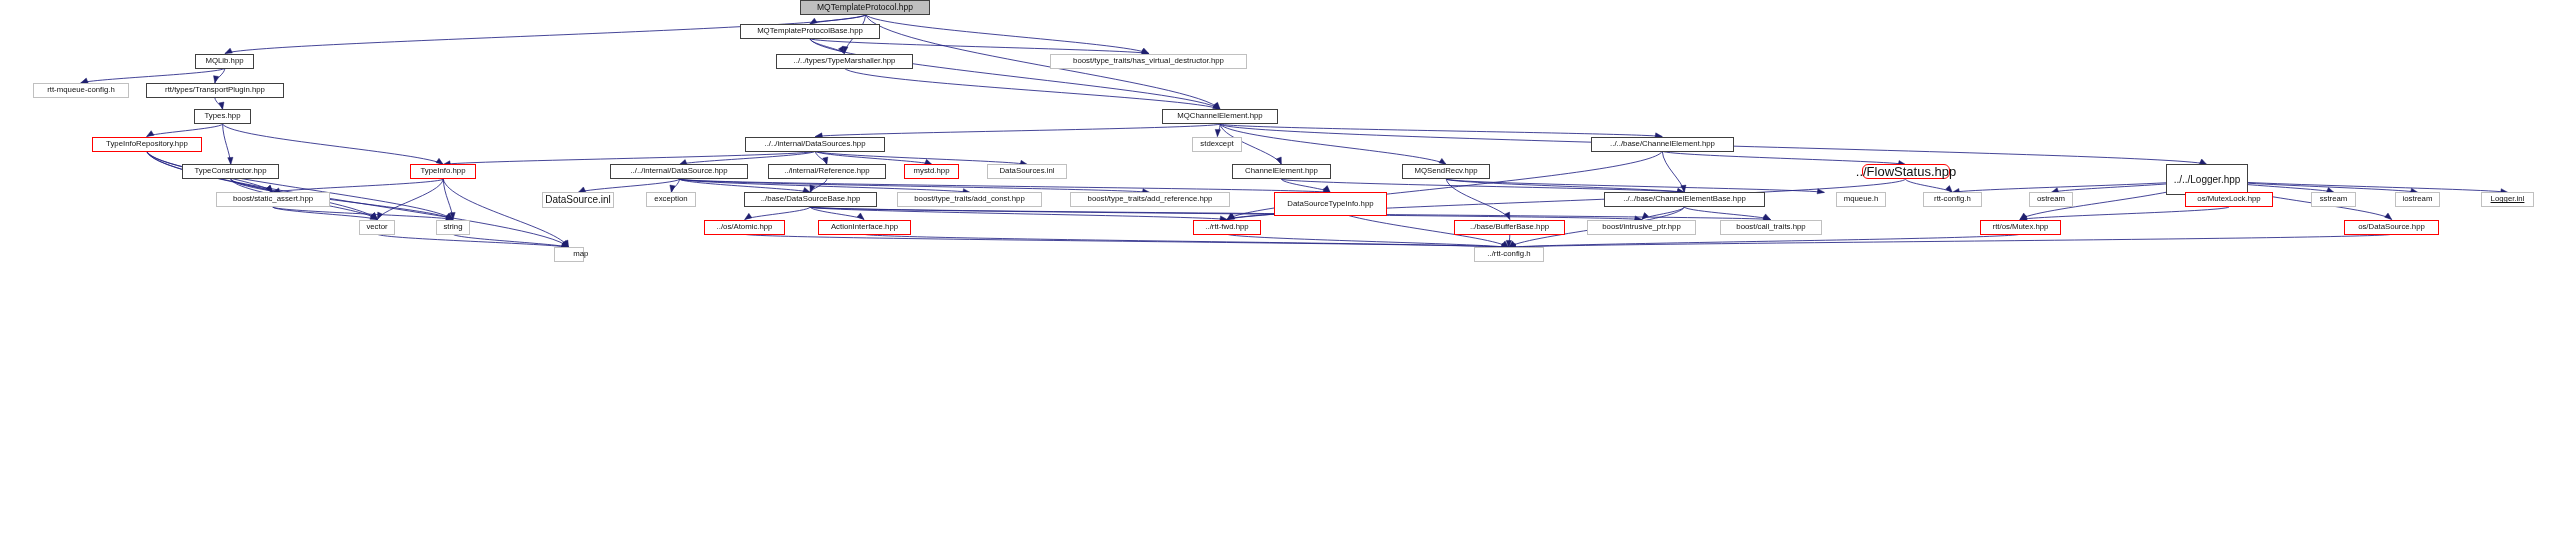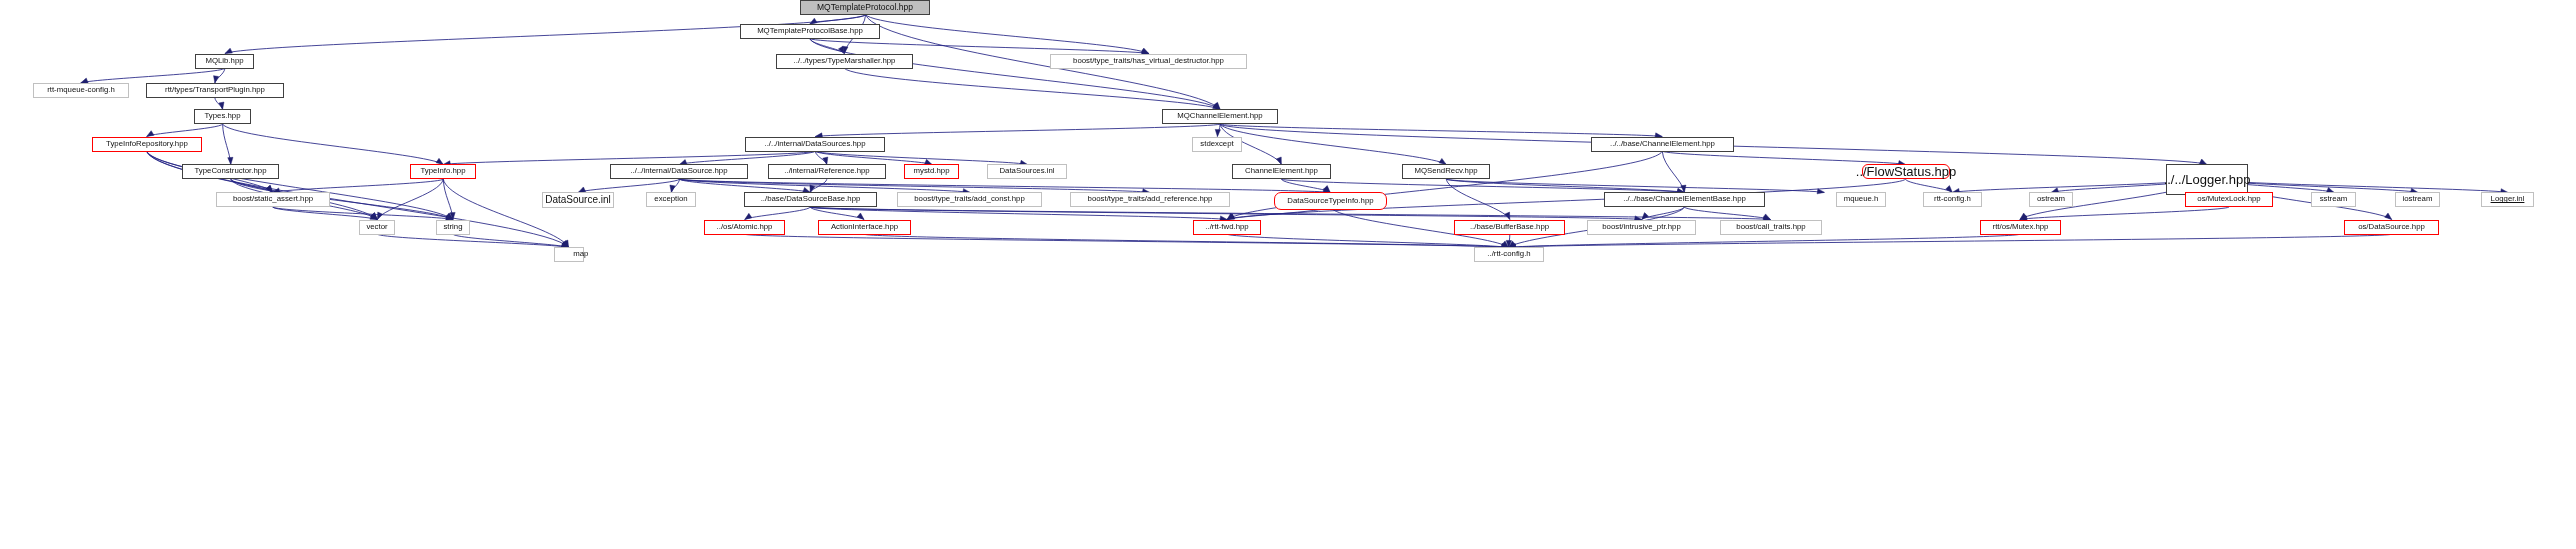--- a/index.html
+++ b/index.html
@@ -265,39 +265,39 @@
       </div>
       <div class="node n-dark" style="left: 1232px; top: 164px; width: 99px; height: 14.7px; font-size: 7.8px;">
         <span class="lbl">ChannelElement.hpp</span>
       </div>
       <div class="node n-dark" style="left: 1402px; top: 164px; width: 88px; height: 14.7px; font-size: 7.8px;">
         <span class="lbl">MQSendRecv.hpp</span>
       </div>
       <div class="node n-red" style="left: 1862px; top: 164px; width: 88px; height: 14.7px; font-size: 13px; border-radius: 6px;">
         <span class="lbl">../FlowStatus.hpp</span>
       </div>
-      <div class="node n-dark" style="left: 2166px; top: 164px; width: 82px; height: 31px; font-size: 13px;">
+      <div class="node n-dark" style="left: 2166px; top: 164px; width: 82px; height: 31px; font-size: 10px;">
         <span class="lbl">../../Logger.hpp</span>
       </div>
       <div class="node n-grey" style="left: 542px; top: 192px; width: 72px; height: 16px; font-size: 10px;">
         <span class="lbl">DataSource.inl</span>
       </div>
       <div class="node n-grey" style="left: 646px; top: 192px; width: 50px; height: 14.7px; font-size: 7.8px;">
         <span class="lbl">exception</span>
       </div>
       <div class="node n-dark" style="left: 744px; top: 192px; width: 133px; height: 14.7px; font-size: 7.8px;">
         <span class="lbl">../base/DataSourceBase.hpp</span>
       </div>
       <div class="node n-grey" style="left: 897px; top: 192px; width: 145px; height: 14.7px; font-size: 7.8px;">
         <span class="lbl">boost/type_traits/add_const.hpp</span>
       </div>
       <div class="node n-grey" style="left: 1070px; top: 192px; width: 160px; height: 14.7px; font-size: 7.8px;">
         <span class="lbl">boost/type_traits/add_reference.hpp</span>
       </div>
-      <div class="node n-red" style="left: 1274px; top: 192px; width: 113px; height: 18px; font-size: 7.8px; border-radius: 7px;">
+      <div class="node n-red" style="left: 1274px; top: 192px; width: 113px; height: 24px; font-size: 7.8px;">
         <span class="lbl">DataSourceTypeInfo.hpp</span>
       </div>
       <div class="node n-dark" style="left: 1604px; top: 192px; width: 161px; height: 14.7px; font-size: 7.8px;">
         <span class="lbl">../../base/ChannelElementBase.hpp</span>
       </div>
       <div class="node n-grey" style="left: 1800px; top: 192px; width: 50px; height: 14.7px; font-size: 7.8px; margin-left: 36px;">
         <span class="lbl">mqueue.h</span>
       </div>
       <div class="node n-grey" style="left: 1923px; top: 192px; width: 59px; height: 14.7px; font-size: 7.8px;">
         <span class="lbl">rtt-config.h</span>

